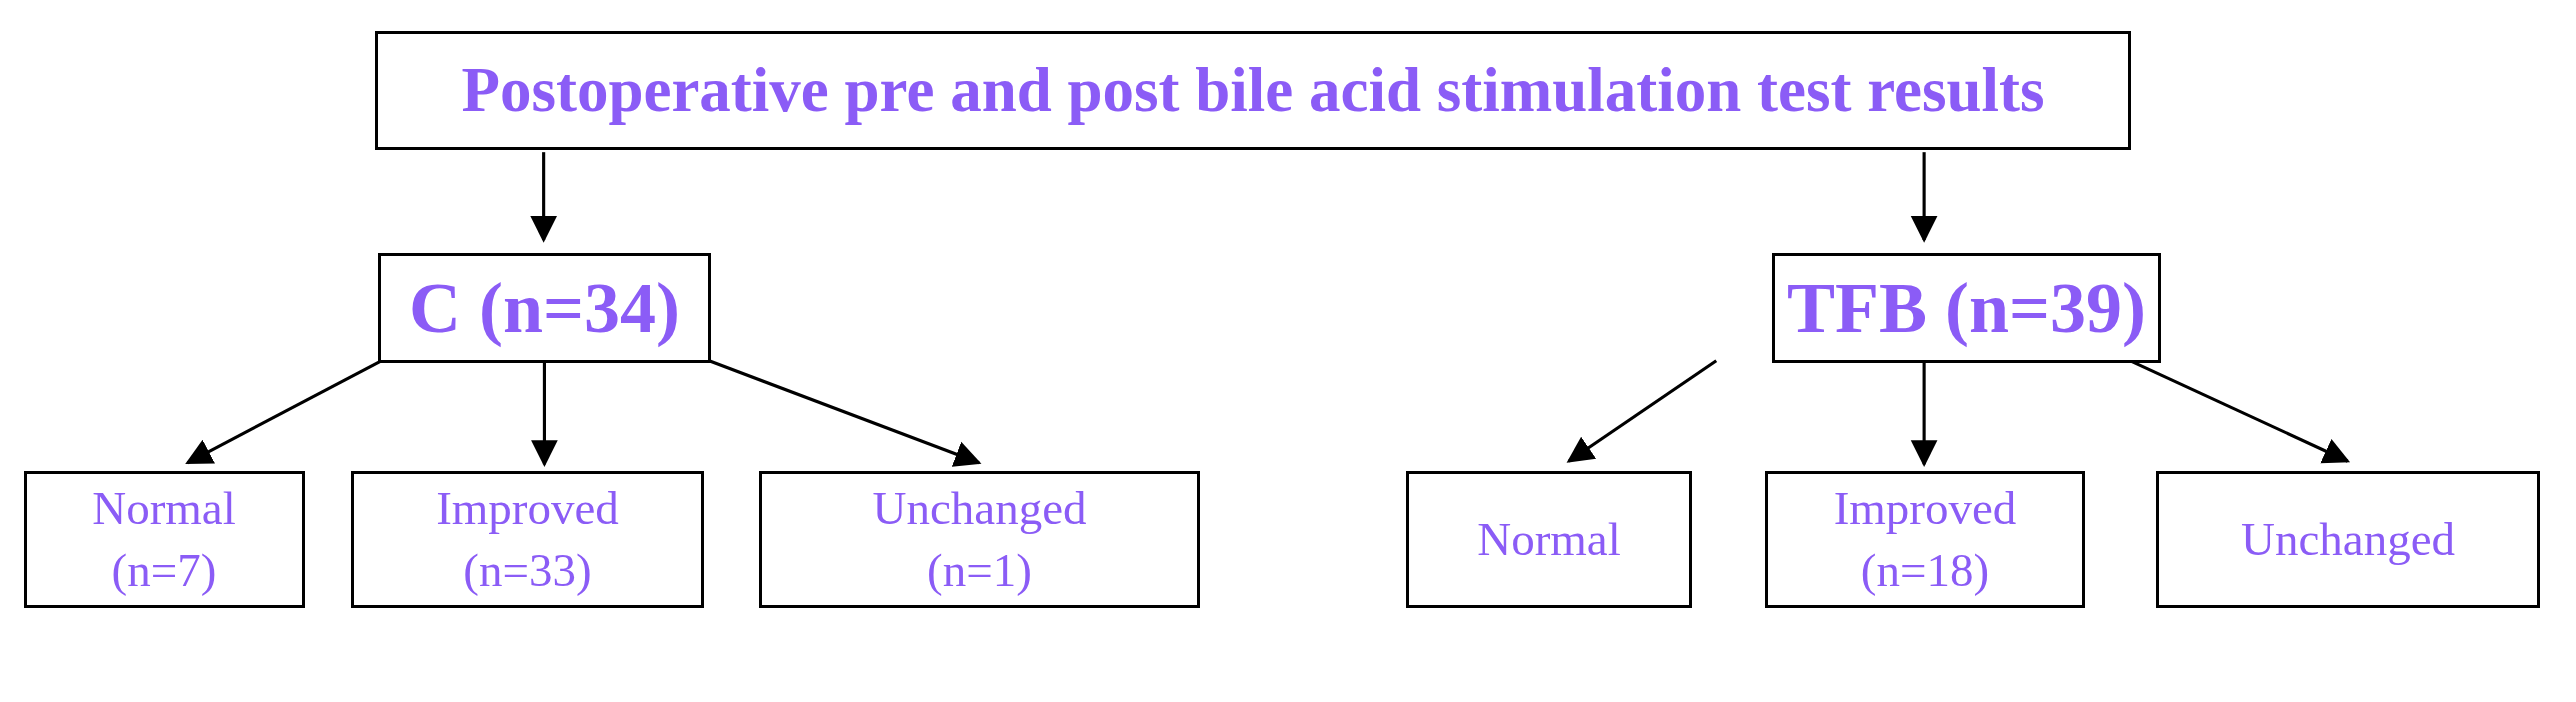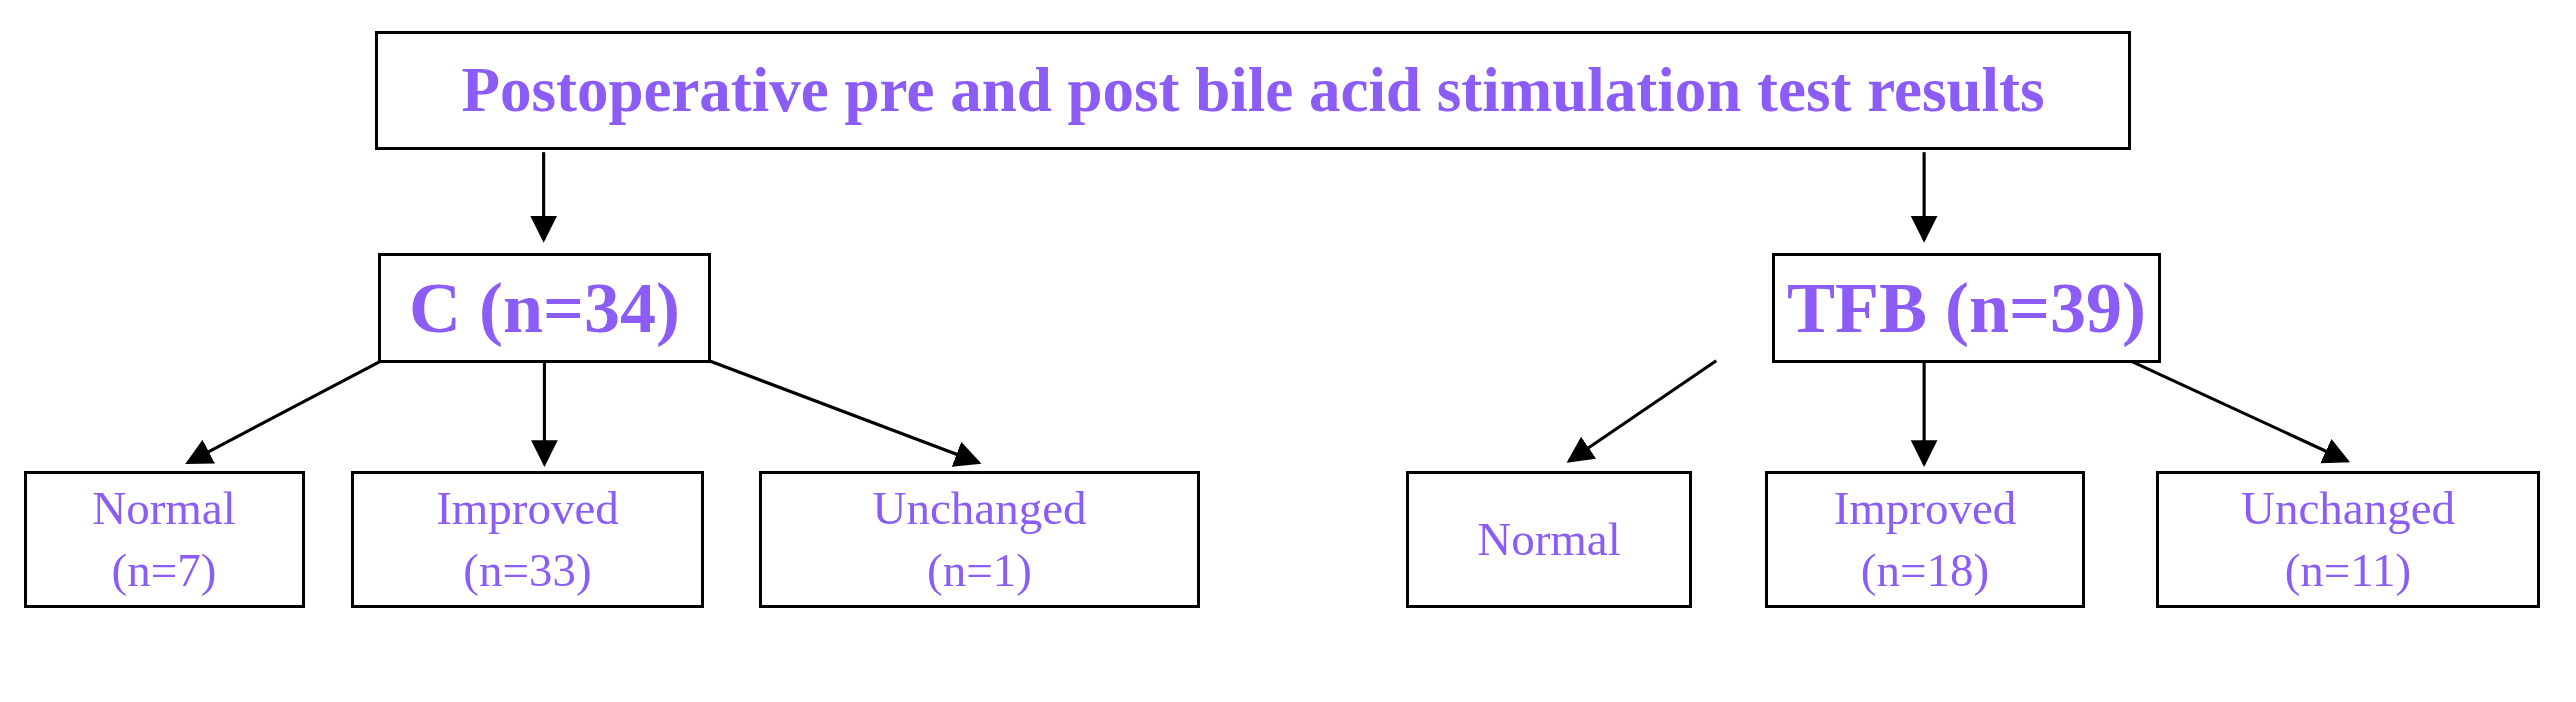--- a/index.html
+++ b/index.html
@@ -114,17 +114,16 @@
 
   <div class="box outcome-box tfb-normal">
     <span class="line">Normal</span>
   </div>
   <div class="box outcome-box tfb-improved">
     <span class="line">Improved</span>
     <span class="line">(n=18)</span>
   </div>
   <div class="box outcome-box tfb-unchanged">
     <span class="line">Unchanged</span>
-    <span class="line">(n=11)</span>
   </div>
 
 </div>
 
 
 </body></html>

